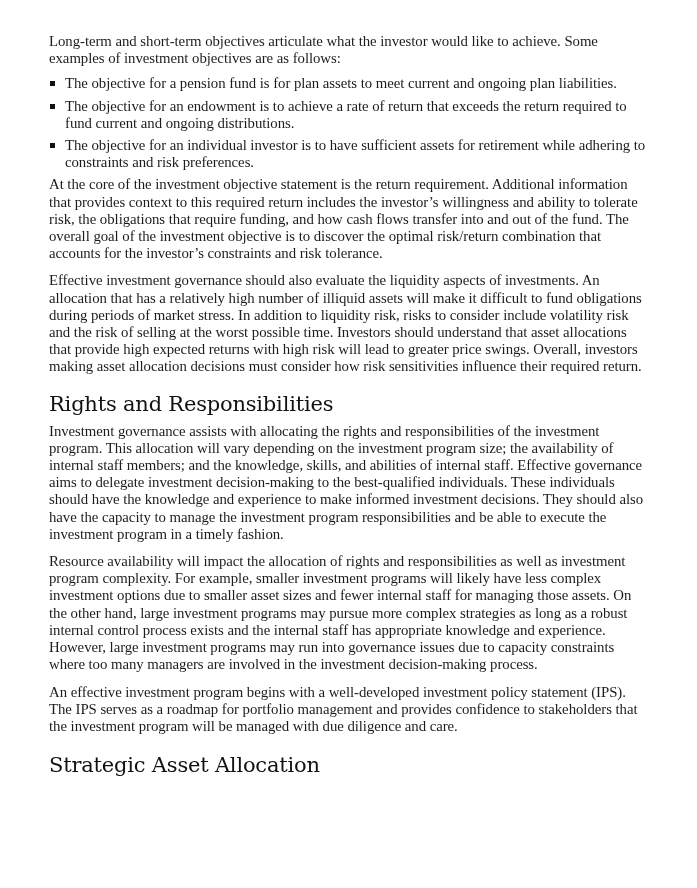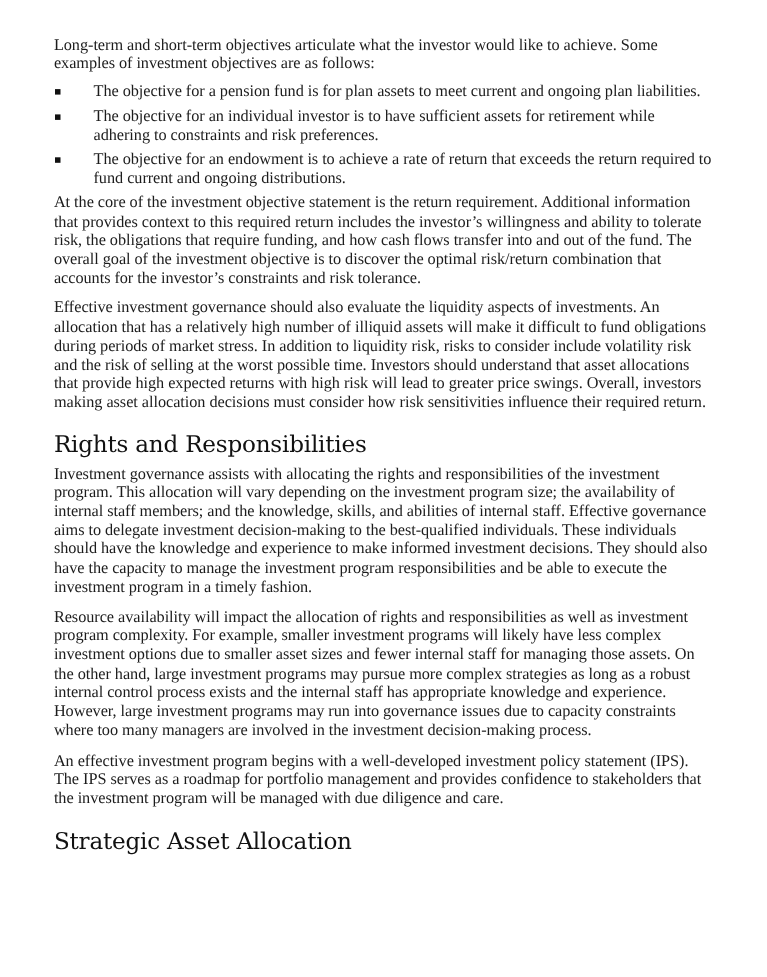--- a/index.html
+++ b/index.html
@@ -33,21 +33,20 @@
   }
   ul.square-list {
     list-style: none;
     margin: 0 0 5px 0;
     padding: 0;
   }
   ul.square-list li {
     display: flex;
     align-items: flex-start;
     margin: 0 0 5px 0;
-    gap: 20px;
   }
   .bullet-square {
     flex: 0 0 auto;
     width: 5px;
     height: 5px;
     background: #111111;
     margin: 6px 10px 0 1px;
   }
   .li-text {
     flex: 1 1 auto;
@@ -72,25 +71,25 @@
 
   <p class="intro-para body-para">Long-term and short-term objectives articulate what the investor would like to achieve. Some examples of investment objectives are as follows:</p>
 
   <ul class="square-list">
     <li>
       <span class="bullet-square"></span>
       <span class="li-text">The objective for a pension fund is for plan assets to meet current and ongoing plan liabilities.</span>
     </li>
     <li>
       <span class="bullet-square"></span>
-      <span class="li-text">The objective for an individual investor is to have sufficient assets for retirement while adhering to constraints and risk preferences.</span>
+      <span class="li-text">The objective for an endowment is to achieve a rate of return that exceeds the return required to fund current and ongoing distributions.</span>
     </li>
     <li>
       <span class="bullet-square"></span>
-      <span class="li-text">The objective for an endowment is to achieve a rate of return that exceeds the return required to fund current and ongoing distributions.</span>
+      <span class="li-text">The objective for an individual investor is to have sufficient assets for retirement while adhering to constraints and risk preferences.</span>
     </li>
   </ul>
 
   <p class="body-para">At the core of the investment objective statement is the return requirement. Additional information that provides context to this required return includes the investor’s willingness and ability to tolerate risk, the obligations that require funding, and how cash flows transfer into and out of the fund. The overall goal of the investment objective is to discover the optimal risk/return combination that accounts for the investor’s constraints and risk tolerance.</p>
 
   <p class="body-para">Effective investment governance should also evaluate the liquidity aspects of investments. An allocation that has a relatively high number of illiquid assets will make it difficult to fund obligations during periods of market stress. In addition to liquidity risk, risks to consider include volatility risk and the risk of selling at the worst possible time. Investors should understand that asset allocations that provide high expected returns with high risk will lead to greater price swings. Overall, investors making asset allocation decisions must consider how risk sensitivities influence their required return.</p>
 
   <h2 class="section-heading">Rights and Responsibilities</h2>
 
   <p class="body-para">Investment governance assists with allocating the rights and responsibilities of the investment program. This allocation will vary depending on the investment program size; the availability of internal staff members; and the knowledge, skills, and abilities of internal staff. Effective governance aims to delegate investment decision-making to the best-qualified individuals. These individuals should have the knowledge and experience to make informed investment decisions. They should also have the capacity to manage the investment program responsibilities and be able to execute the investment program in a timely fashion.</p>

